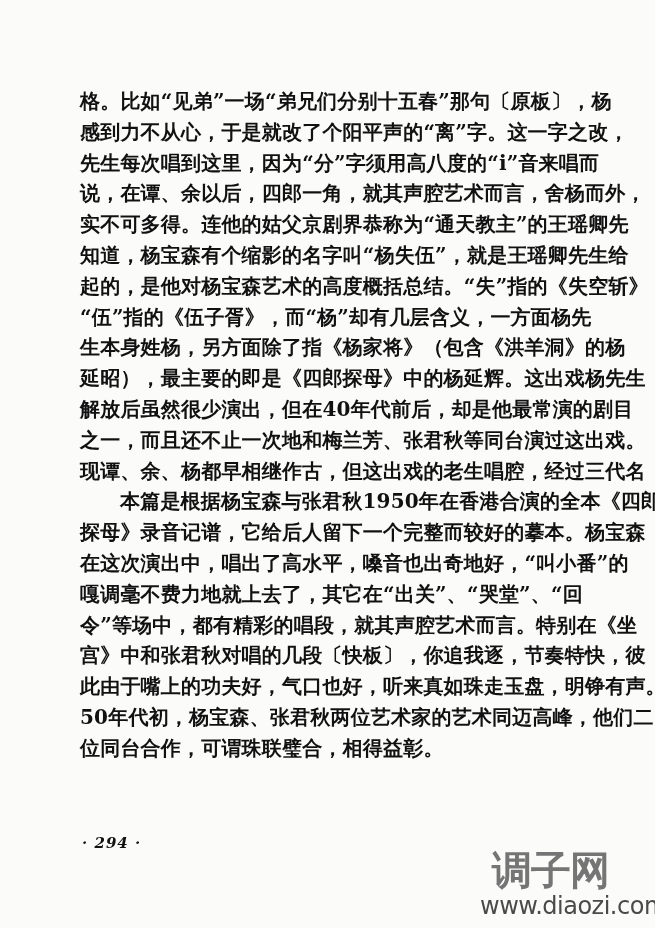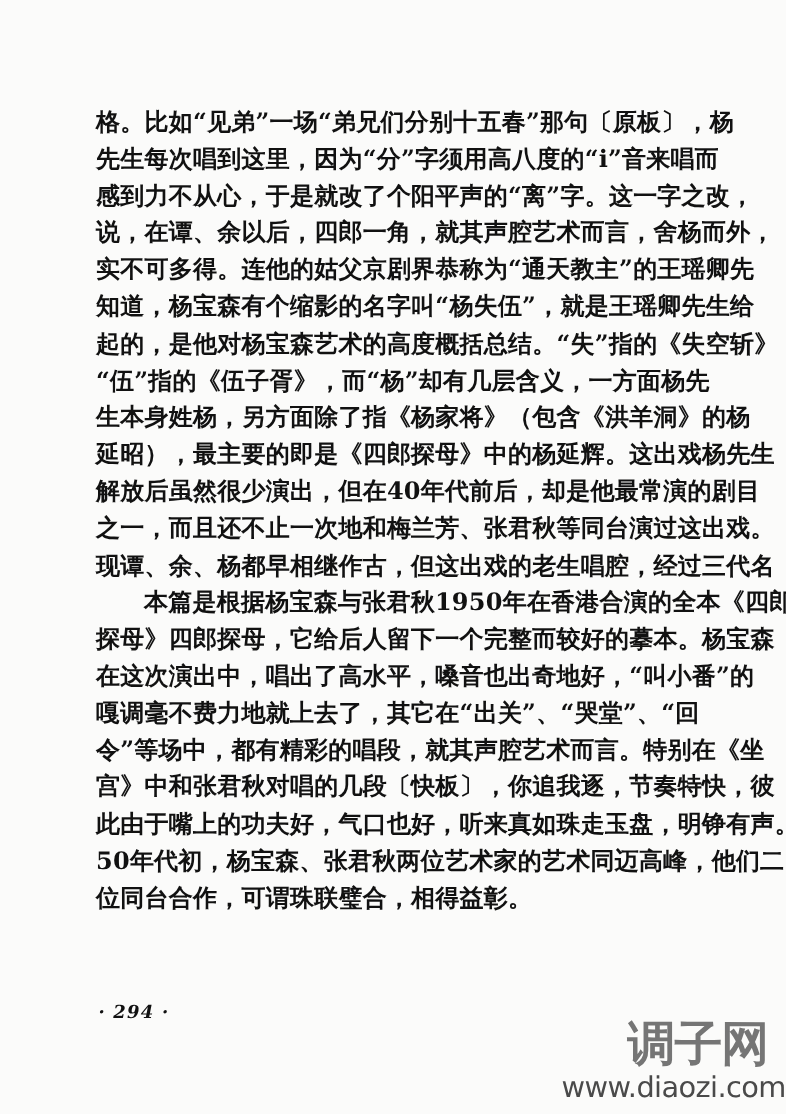--- a/index.html
+++ b/index.html
@@ -11,50 +11,50 @@
   .text-block { position: absolute; left: 80px; top: 86px; width: 488px; }
   .line {
     height: 30.8px; line-height: 30.8px; font-size: 20px; font-weight: bold;
     white-space: nowrap; letter-spacing: 0.2px; text-align: justify;
   }
   .line.indent { padding-left: 40px; }
   .page-number {
     position: absolute; left: 82px; top: 834px; font-size: 15px; font-weight: bold; font-style: italic;
     font-family: "DejaVu Serif", serif; letter-spacing: 1px;
   }
-  .watermark { position: absolute; left: 480px; top: 848px; width: 160px; text-align: right; }
+  .watermark { position: absolute; left: 492px; top: 848px; width: 160px; text-align: left; }
   .wm-title {
     font-family: "DejaVu Sans", sans-serif; font-weight: bold; font-size: 40px; color: #5e5e5e;
     letter-spacing: -1px; line-height: 44px; opacity: 0.85;
   }
   .wm-url {
     font-family: "DejaVu Sans", sans-serif; font-size: 24px; color: #4a4a4a; line-height: 28px;
     letter-spacing: -0.5px; margin-left: -12px;
   }
 </style>
 </head>
 <body>
 
 <div class="page">
   <div class="text-block">
     <div class="line">格。比如“见弟”一场“弟兄们分别十五春”那句〔原板〕，杨</div>
+    <div class="line">感到力不从心，于是就改了个阳平声的“离”字。这一字之改，</div>
     <div class="line">先生每次唱到这里，因为“分”字须用高八度的“i”音来唱而</div>
-    <div class="line">感到力不从心，于是就改了个阳平声的“离”字。这一字之改，</div>
     <div class="line">说，在谭、余以后，四郎一角，就其声腔艺术而言，舍杨而外，</div>
     <div class="line">实不可多得。连他的姑父京剧界恭称为“通天教主”的王瑶卿先</div>
     <div class="line">知道，杨宝森有个缩影的名字叫“杨失伍”，就是王瑶卿先生给</div>
     <div class="line">起的，是他对杨宝森艺术的高度概括总结。“失”指的《失空斩》，</div>
     <div class="line">“伍”指的《伍子胥》，而“杨”却有几层含义，一方面杨先</div>
     <div class="line">生本身姓杨，另方面除了指《杨家将》（包含《洪羊洞》的杨</div>
     <div class="line">延昭），最主要的即是《四郎探母》中的杨延辉。这出戏杨先生</div>
     <div class="line">解放后虽然很少演出，但在40年代前后，却是他最常演的剧目</div>
     <div class="line">之一，而且还不止一次地和梅兰芳、张君秋等同台演过这出戏。</div>
     <div class="line">现谭、余、杨都早相继作古，但这出戏的老生唱腔，经过三代名</div>
     <div class="line indent">本篇是根据杨宝森与张君秋1950年在香港合演的全本《四郎</div>
-    <div class="line">探母》四郎探母，它给后人留下一个完整而较好的摹本。杨宝森</div>
+    <div class="line">探母》录音记谱，它给后人留下一个完整而较好的摹本。杨宝森</div>
     <div class="line">在这次演出中，唱出了高水平，嗓音也出奇地好，“叫小番”的</div>
     <div class="line">嘎调毫不费力地就上去了，其它在“出关”、“哭堂”、“回</div>
     <div class="line">令”等场中，都有精彩的唱段，就其声腔艺术而言。特别在《坐</div>
     <div class="line">宫》中和张君秋对唱的几段〔快板〕，你追我逐，节奏特快，彼</div>
     <div class="line">此由于嘴上的功夫好，气口也好，听来真如珠走玉盘，明铮有声。</div>
     <div class="line">50年代初，杨宝森、张君秋两位艺术家的艺术同迈高峰，他们二</div>
     <div class="line">位同台合作，可谓珠联璧合，相得益彰。</div>
   </div>
 
   <div class="page-number">· 294 ·</div>

